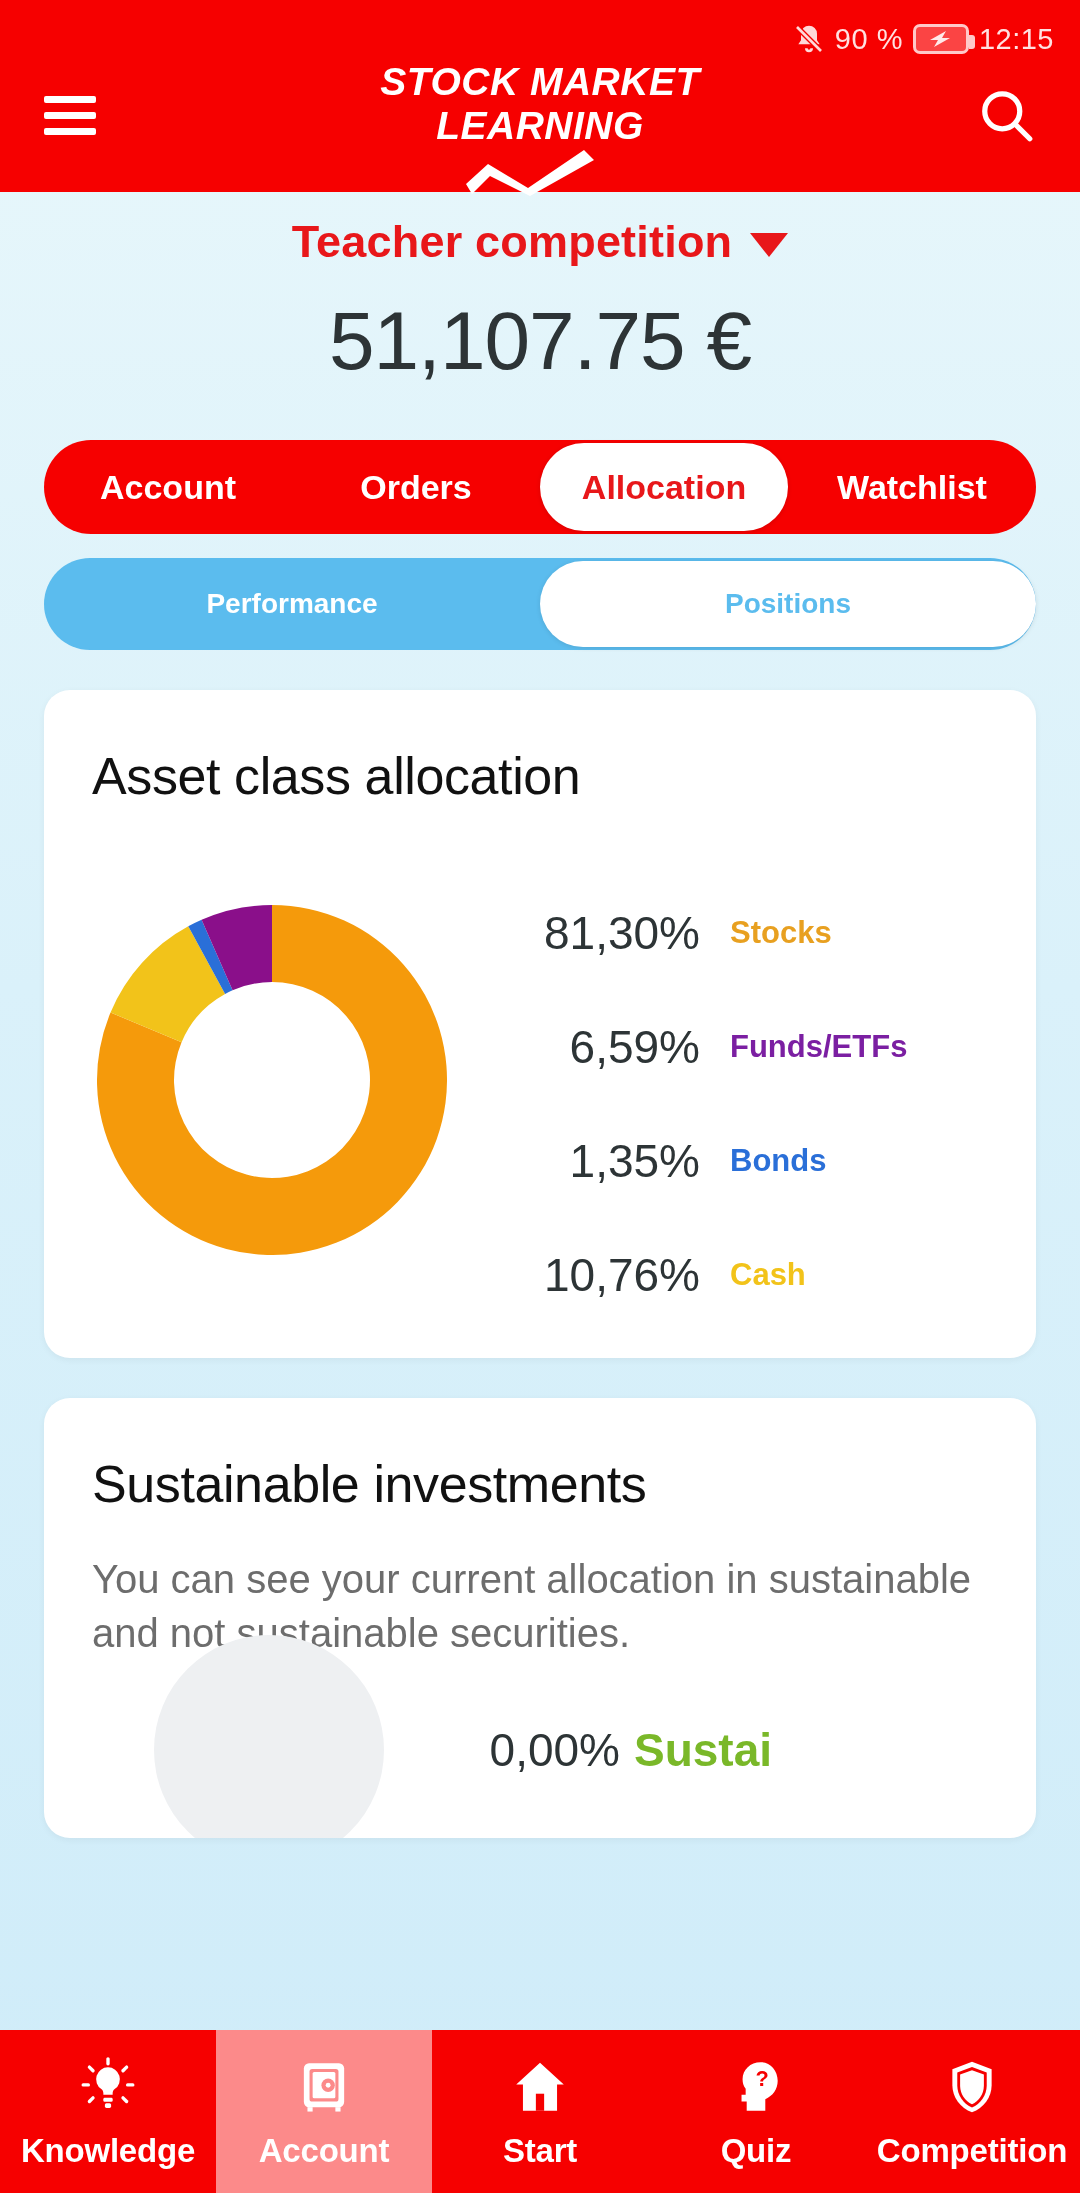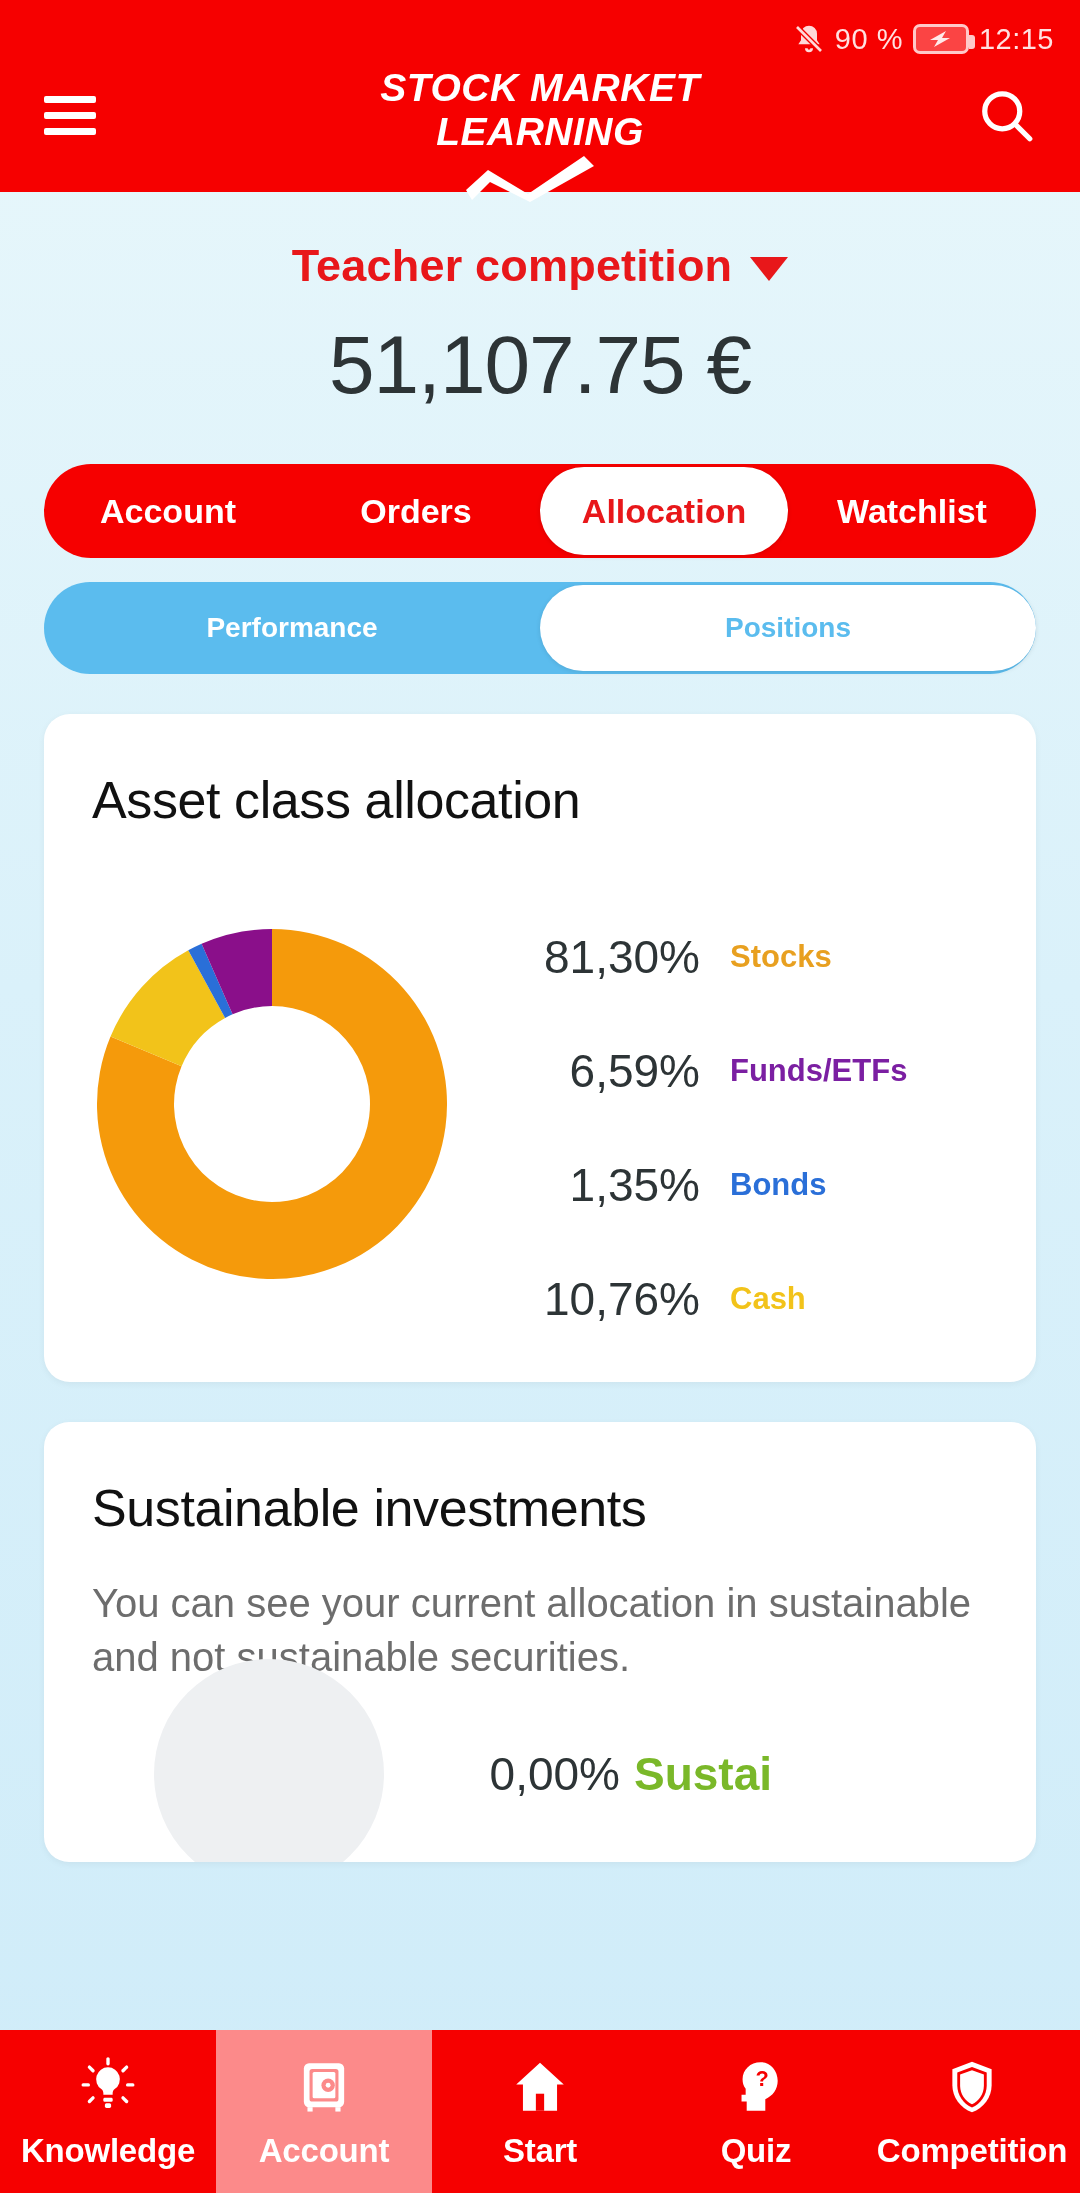--- a/index.html
+++ b/index.html
@@ -42,32 +42,32 @@
   .header-row {
     display:flex; align-items:center; justify-content:space-between;
     padding:0 44px; height:118px;
   }
   .hamburger { width:52px; cursor:pointer; }
   .hamburger span {
     display:block; height:7px; background:#fff; border-radius:2px; margin:9px 0;
   }
   .brand {
     position:absolute; left:50%; transform:translateX(-50%);
-    top:66px; text-align:center; width:520px;
+    top:60px; text-align:center; width:520px;
   }
   .brand-line {
     color:#fff; font-weight:bold; font-style:italic;
     font-size:39px; line-height:44px; letter-spacing:.5px;
   }
   .brand-swoosh { margin-top:2px; height:46px; }
   .search-icon { width:60px; height:60px; cursor:pointer; }
 
   
   .comp-select {
-    text-align:center; padding-top:48px;
+    text-align:center; padding-top:24px;
     display:flex; align-items:center; justify-content:center; gap:18px;
     cursor:pointer;
   }
   .comp-select .label {
     color:#e8171a; font-size:45px; font-weight:bold; letter-spacing:.2px;
   }
   .caret-down {
     width:0; height:0;
     border-left:19px solid transparent; border-right:19px solid transparent;
     border-top:24px solid #e8171a;
@@ -142,21 +142,21 @@
     line-height:62px;
   }
   .legend-label {
     font-size:31px; font-weight:bold; line-height:62px;
     max-width:210px;
   }
 
   
   .card.sustain {
     padding:56px 48px 40px 48px;
-    position:relative; overflow:hidden;border-radius:25px;
+    position:relative; overflow:hidden;
   }
   .sustain-desc {
     margin-top:38px; font-size:40px; line-height:54px; color:#6d6d6d;
   }
   .sustain-chart-peek {
     margin-top:42px; display:flex; align-items:center; gap:14px;
     height:96px; position:relative;
   }
   .peek-donut {
     width:230px; height:230px; border-radius:50%;

